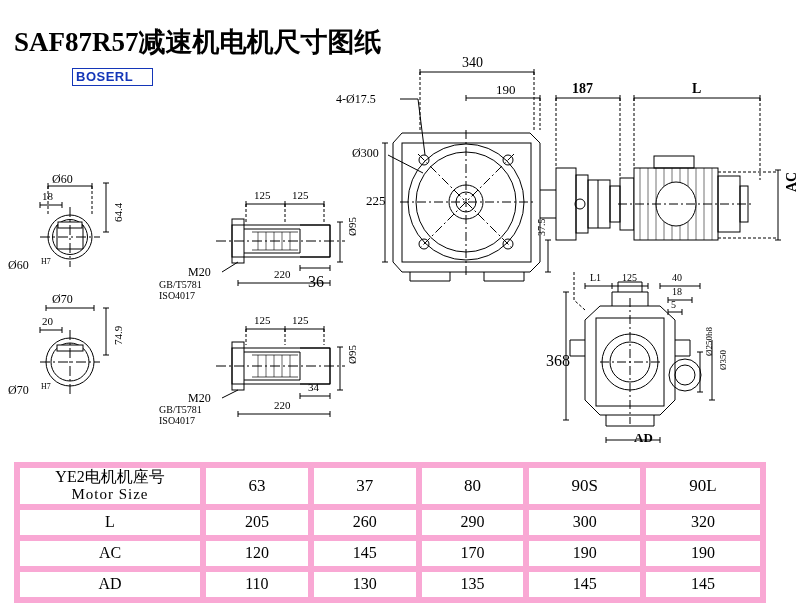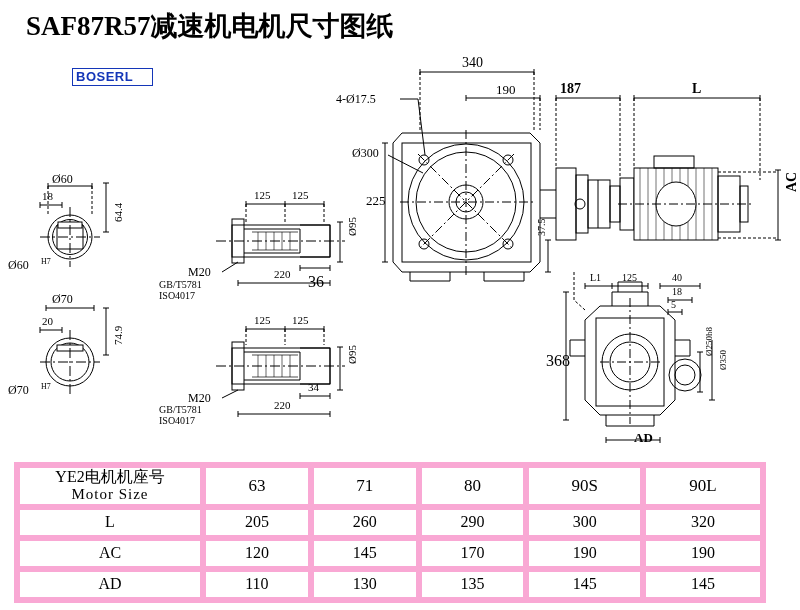--- a/index.html
+++ b/index.html
@@ -8,26 +8,25 @@
     background:#ffffff;
     font-family:"Liberation Sans", sans-serif;
     color:#000;
     position:relative;
     overflow:hidden;
   }
   .page{position:relative;width:800px;height:610px;}
 
   
   .title{
-    position:absolute;left:14px;top:8px;
+    position:absolute;left:14px;top:24px;
     font-size:27px;font-weight:bold;
     letter-spacing:0px;
     font-family:"Liberation Serif", serif;
     white-space:nowrap;
-    margin-left:12px;
   }
 
   
   .logo{
     position:absolute;left:72px;top:68px;
     border:1.5px solid #1436b8;
     color:#1436b8;
     font-size:13px;font-weight:bold;
     padding:0px 19px 1px 3px;
     letter-spacing:0.5px;
@@ -266,21 +265,21 @@
       <path d="M668 309 L668 315 M682 309 L682 315"></path>
 
       <path d="M574 272 L574 300 L585 310" stroke-dasharray="3,2"></path>
     </g>
   </svg>
   </div>
 
   <div style="position:absolute;left:0;top:0;width:652px;height:610px;font-family:'Liberation Serif',serif;">
     <span style="position:absolute;left:462px;top:55px;font-size:14px;">340</span>
     <span style="position:absolute;left:496px;top:82px;font-size:13px;">190</span>
-    <span style="position:absolute;left:560px;top:81px;font-size:14px;font-weight:bold;">187</span>
+    <span style="position:absolute;left:572px;top:81px;font-size:14px;font-weight:bold;">187</span>
     <span style="position:absolute;left:692px;top:81px;font-size:14px;font-weight:bold;">L</span>
     <span style="position:absolute;left:336px;top:92px;font-size:12px;">4-Ø17.5</span>
     <span style="position:absolute;left:352px;top:146px;font-size:12px;">Ø300</span>
     <span style="position:absolute;left:366px;top:193px;font-size:13px;">225</span>
     <span style="position:absolute;left:536px;top:236px;font-size:10px;transform:rotate(-90deg);transform-origin:left top;">37.5</span>
     <span style="position:absolute;left:784px;top:192px;font-size:14px;font-weight:bold;transform:rotate(-90deg);transform-origin:left top;">AC</span>
 
     <span style="position:absolute;left:546px;top:352px;font-size:16px;">368</span>
     <span style="position:absolute;left:704px;top:356px;font-size:9px;transform:rotate(-90deg);transform-origin:left top;">Ø250h8</span>
     <span style="position:absolute;left:718px;top:370px;font-size:9px;transform:rotate(-90deg);transform-origin:left top;">Ø350</span>
@@ -323,21 +322,21 @@
   </div>
 
   <table class="spec-table">
     <tbody>
       <tr>
         <td class="rowhead hdr-cell-1" rowspan="1">
           <span class="l1">YE2电机机座号</span>
           <span class="l2">Motor Size</span>
         </td>
         <td class="hdr">63</td>
-        <td class="hdr">71</td>
+        <td class="hdr">37</td>
         <td class="hdr">80</td>
         <td class="hdr">90S</td>
         <td class="hdr">90L</td>
       </tr>
       <tr>
         <td class="rowhead">L</td>
         <td>205</td>
         <td>260</td>
         <td>290</td>
         <td>300</td>

